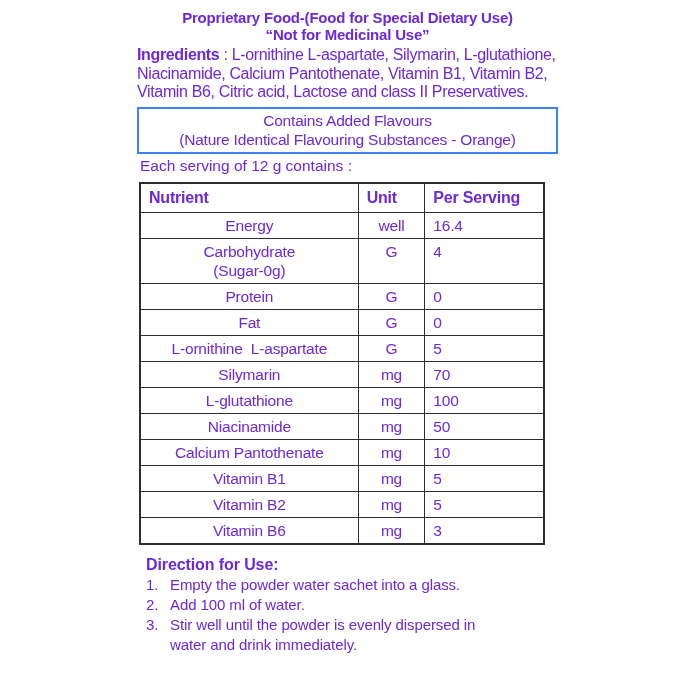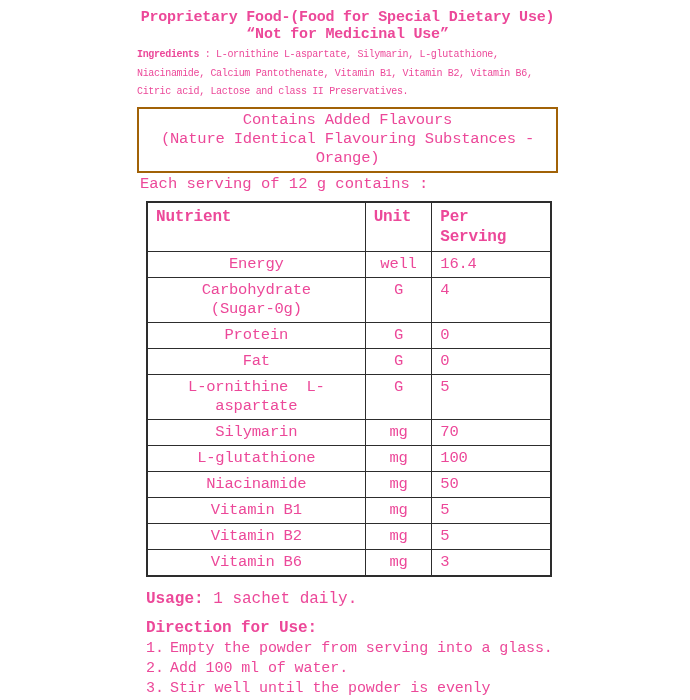--- a/index.html
+++ b/index.html
@@ -1,48 +1,48 @@
 <!DOCTYPE html>
 <html><head>
 <meta charset="utf-8">
 <style>
   html, body { margin: 0; padding: 0; background: #ffffff; }
   .label-page {
     position: relative;
     width: 628px;
     height: 700px;
     background: #ffffff;
-    font-family: Liberation Mono, monospace;
-    color: #ec4899;
+    font-family: Liberation Sans, sans-serif;
+    color: #6d28d9;
     overflow: hidden;
   }
   .content {
     position: absolute;
     left: 137px;
     top: 9px;
     width: 421px;
   }
   .title-line {
     text-align: center;
     font-weight: bold;
     font-size: 15px;
     line-height: 17px;
     letter-spacing: -0.2px;
   }
   .ingredients {
     margin-top: 3px;
-    font-size: 10px;
+    font-size: 16px;
     line-height: 18.5px;
     letter-spacing: -0.35px;
   }
   .ingredients .ing-label { font-weight: bold; }
   .ingredients .ing-text { white-space: pre-line; }
   .flavour-box {
     margin-top: 5px;
-    border: 2px solid #a16207;
+    border: 2px solid #3b82f6;
     text-align: center;
     font-size: 15.5px;
     line-height: 19px;
     padding: 2px 2px 3px 2px;
     letter-spacing: -0.2px;
   }
   .nutr-title {
     margin-top: 9px;
     margin-left: 3px;
     font-weight: bold;
@@ -52,21 +52,21 @@
   .nutr-sub {
     margin-top: 2px;
     margin-left: 3px;
     font-size: 15.5px;
     line-height: 19px;
   }
   table.nutri-table {
     border-collapse: collapse;
     table-layout: fixed;
     margin-top: 7px;
-    margin-left: 9px;
+    margin-left: 2px;
     width: 406px;
     border: 2px solid #2d2d2d;
     padding-left: 8px;
   }
   .nutri-table th, .nutri-table td {
     border: 1px solid #2d2d2d;
     vertical-align: top;
   }
   .nutri-table col.c-nutrient { width: 216px; }
   .nutri-table col.c-unit { width: 66px; }
@@ -179,45 +179,49 @@
             <td class="cell-nutrient">L-glutathione</td>
             <td class="cell-unit">mg</td>
             <td class="cell-value">100</td>
           </tr>
           <tr>
             <td class="cell-nutrient">Niacinamide</td>
             <td class="cell-unit">mg</td>
             <td class="cell-value">50</td>
           </tr>
           <tr>
+            <td class="cell-nutrient">Calcium Pantothenate</td>
+            <td class="cell-unit">mg</td>
+            <td class="cell-value">10</td>
+          </tr>
+          <tr>
             <td class="cell-nutrient">Vitamin B1</td>
             <td class="cell-unit">mg</td>
             <td class="cell-value">5</td>
           </tr>
           <tr>
             <td class="cell-nutrient">Vitamin B2</td>
             <td class="cell-unit">mg</td>
             <td class="cell-value">5</td>
           </tr>
           <tr>
             <td class="cell-nutrient">Vitamin B6</td>
             <td class="cell-unit">mg</td>
             <td class="cell-value">3</td>
           </tr>
         </tbody>
     </table>
 
-    <div class="usage"><span class="usage-label">Usage:</span><span> 1 sachet daily.</span></div>
 
     <div class="directions">
       <div class="dir-title">Direction for Use:</div>
       <div>
           <div class="dir-step">
             <span class="dir-num">1.</span>
-            <span class="dir-text">Empty the powder from serving into a glass.</span>
+            <span class="dir-text">Empty the powder water sachet into a glass.</span>
           </div>
           <div class="dir-step">
             <span class="dir-num">2.</span>
             <span class="dir-text">Add 100 ml of water.</span>
           </div>
           <div class="dir-step">
             <span class="dir-num">3.</span>
             <span class="dir-text">Stir well until the powder is evenly dispersed in
 water and drink immediately.</span>
           </div>

